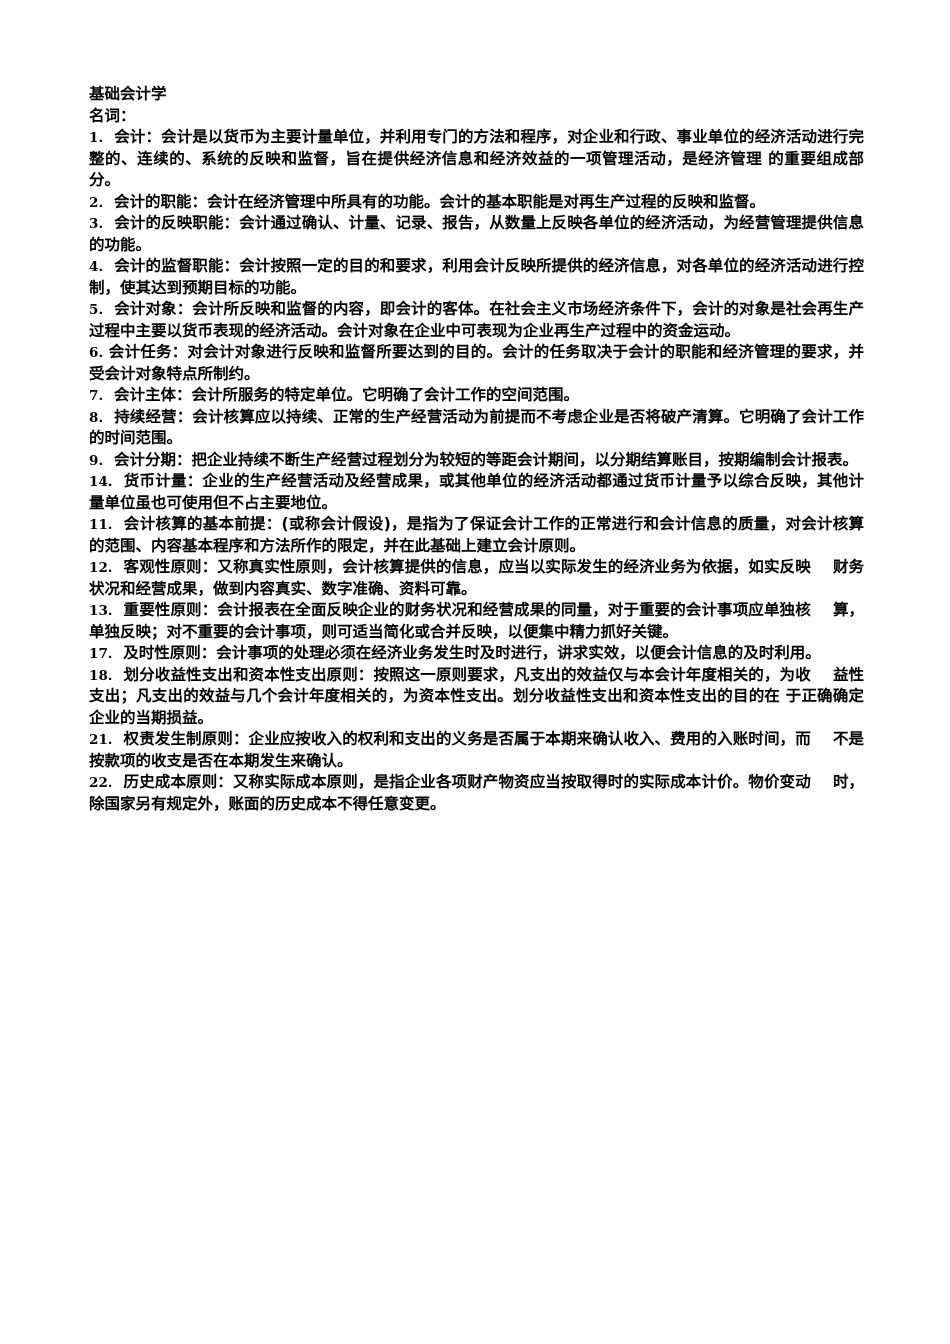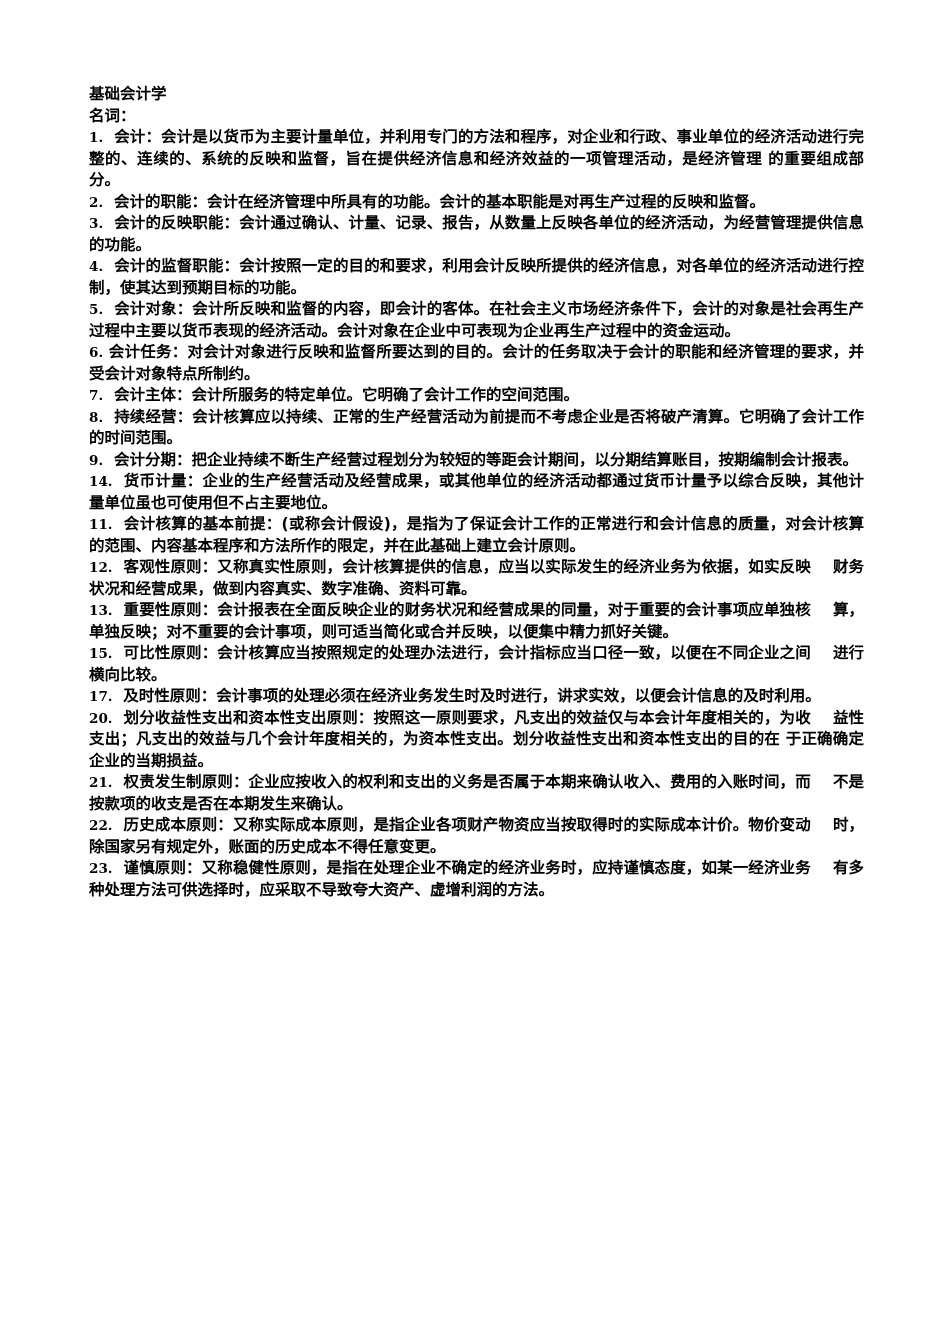--- a/index.html
+++ b/index.html
@@ -77,22 +77,20 @@
         <li class="entry"><span class="entry-num">4.</span><span class="entry-gap">  </span><span class="entry-text">会计的监督职能：会计按照一定的目的和要求，利用会计反映所提供的经济信息，对各单位的经济活动进行控制，使其达到预期目标的功能。</span></li>
         <li class="entry"><span class="entry-num">5.</span><span class="entry-gap">  </span><span class="entry-text">会计对象：会计所反映和监督的内容，即会计的客体。在社会主义市场经济条件下，会计的对象是社会再生产过程中主要以货币表现的经济活动。会计对象在企业中可表现为企业再生产过程中的资金运动。</span></li>
         <li class="entry"><span class="entry-num">6.</span><span class="entry-gap"> </span><span class="entry-text">会计任务：对会计对象进行反映和监督所要达到的目的。会计的任务取决于会计的职能和经济管理的要求，并受会计对象特点所制约。</span></li>
         <li class="entry"><span class="entry-num">7.</span><span class="entry-gap">  </span><span class="entry-text">会计主体：会计所服务的特定单位。它明确了会计工作的空间范围。</span></li>
         <li class="entry"><span class="entry-num">8.</span><span class="entry-gap">  </span><span class="entry-text">持续经营：会计核算应以持续、正常的生产经营活动为前提而不考虑企业是否将破产清算。它明确了会计工作的时间范围。</span></li>
         <li class="entry"><span class="entry-num">9.</span><span class="entry-gap">  </span><span class="entry-text">会计分期：把企业持续不断生产经营过程划分为较短的等距会计期间，以分期结算账目，按期编制会计报表。</span></li>
         <li class="entry"><span class="entry-num">14.</span><span class="entry-gap">  </span><span class="entry-text">货币计量：企业的生产经营活动及经营成果，或其他单位的经济活动都通过货币计量予以综合反映，其他计量单位虽也可使用但不占主要地位。</span></li>
         <li class="entry"><span class="entry-num">11.</span><span class="entry-gap">  </span><span class="entry-text">会计核算的基本前提：(或称会计假设)，是指为了保证会计工作的正常进行和会计信息的质量，对会计核算的范围、内容基本程序和方法所作的限定，并在此基础上建立会计原则。</span></li>
         <li class="entry"><span class="entry-num">12.</span><span class="entry-gap">  </span><span class="entry-text">客观性原则：又称真实性原则，会计核算提供的信息，应当以实际发生的经济业务为依据，如实反映    财务状况和经营成果，做到内容真实、数字准确、资料可靠。</span></li>
         <li class="entry"><span class="entry-num">13.</span><span class="entry-gap">  </span><span class="entry-text">重要性原则：会计报表在全面反映企业的财务状况和经营成果的同量，对于重要的会计事项应单独核    算，单独反映；对不重要的会计事项，则可适当简化或合并反映，以便集中精力抓好关键。</span></li>
-        <li class="entry"><span class="entry-num">15.</span><span class="entry-gap">  </span><span class="entry-text">可比性原则：会计核算应当按照规定的处理办法进行，会计指标应当口径一致，以便在不同企业之间    进行横向比较。</span></li>
         <li class="entry"><span class="entry-num">17.</span><span class="entry-gap">  </span><span class="entry-text">及时性原则：会计事项的处理必须在经济业务发生时及时进行，讲求实效，以便会计信息的及时利用。</span></li>
-        <li class="entry"><span class="entry-num">20.</span><span class="entry-gap">  </span><span class="entry-text">划分收益性支出和资本性支出原则：按照这一原则要求，凡支出的效益仅与本会计年度相关的，为收    益性支出；凡支出的效益与几个会计年度相关的，为资本性支出。划分收益性支出和资本性支出的目的在 于正确确定企业的当期损益。</span></li>
+        <li class="entry"><span class="entry-num">18.</span><span class="entry-gap">  </span><span class="entry-text">划分收益性支出和资本性支出原则：按照这一原则要求，凡支出的效益仅与本会计年度相关的，为收    益性支出；凡支出的效益与几个会计年度相关的，为资本性支出。划分收益性支出和资本性支出的目的在 于正确确定企业的当期损益。</span></li>
         <li class="entry"><span class="entry-num">21.</span><span class="entry-gap">  </span><span class="entry-text">权责发生制原则：企业应按收入的权利和支出的义务是否属于本期来确认收入、费用的入账时间，而    不是按款项的收支是否在本期发生来确认。</span></li>
         <li class="entry"><span class="entry-num">22.</span><span class="entry-gap">  </span><span class="entry-text">历史成本原则：又称实际成本原则，是指企业各项财产物资应当按取得时的实际成本计价。物价变动    时，除国家另有规定外，账面的历史成本不得任意变更。</span></li>
-        <li class="entry"><span class="entry-num">23.</span><span class="entry-gap">  </span><span class="entry-text">谨慎原则：又称稳健性原则，是指在处理企业不确定的经济业务时，应持谨慎态度，如某一经济业务    有多种处理方法可供选择时，应采取不导致夸大资产、虚增利润的方法。</span></li>
       </ol>
 
   </div>
 </div>
 
 </body></html>

